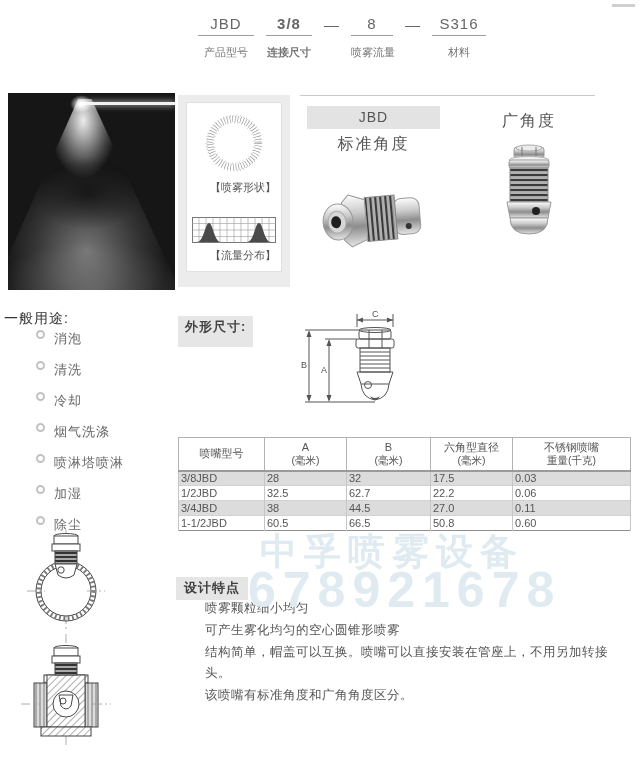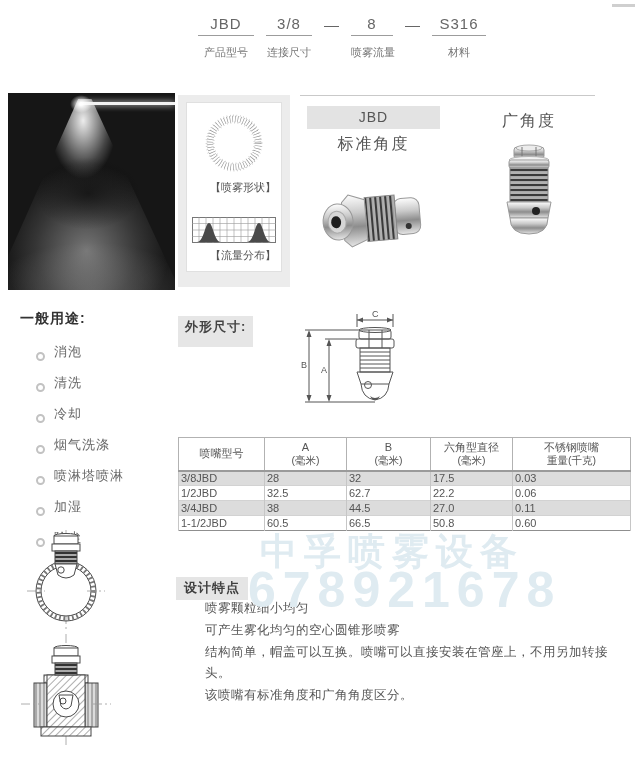--- a/index.html
+++ b/index.html
@@ -8,21 +8,21 @@
     position: relative; width: 639px; height: 773px; background: #fff;
     font-family: "Liberation Sans", "DejaVu Sans", sans-serif; overflow: hidden;
   }
   
   .code-row { position:absolute; left:198px; top:15px; display:flex; align-items:flex-start; }
   .code-col { text-align:center; }
   .code-val { display:block; font-size:15px; color:#666; letter-spacing:1px; padding:0 4px 3px; border-bottom:1px solid #9c9c9c; }
   .code-label { display:block; font-size:11px; color:#757575; margin-top:9px; white-space:nowrap; }
   .code-dash { font-size:15px; color:#666; padding-top:1px; margin:0 12px; }
   .c-model { width:56px; margin-right:12px; }
-  .c-size  { width:46px; }
+  .c-size  { width:46px;font-weight:bold; }
   .c-flow  { width:42px; }
   .c-mat   { width:54px; }
   .scan-mark { position:absolute; left:612px; top:4px; width:23px; height:3px; background:#cfcfcf; }
   
   .spray-photo { position:absolute; left:8px; top:93px; width:167px; height:197px; background:#161616; overflow:hidden; }
   .lance { position:absolute; left:72px; top:9px; right:0; height:3px; background:#f2f2f2; box-shadow:0 0 6px rgba(255,255,255,.95); }
   .nozzle-glow { position:absolute; left:62px; top:2px; width:22px; height:18px; background:radial-gradient(ellipse, #fff 10%, rgba(255,255,255,0) 70%); }
   .cone { position:absolute; inset:0;
     background:
       radial-gradient(ellipse 26% 38% at 45% 14%, rgba(255,255,255,.92), rgba(255,255,255,.20) 58%, transparent 78%),
@@ -41,23 +41,23 @@
   
   .top-divider { position:absolute; left:300px; top:95px; width:295px; height:1px; background:#c9c9c9; }
   .product-card { position:absolute; top:106px; text-align:center; }
   .pc-1 { left:307px; width:133px; }
   .pc-2 { left:463px; width:132px; }
   .pc-bar { height:23px; background:#e3e3e3; font-size:14px; color:#555; letter-spacing:1px; line-height:23px; }
   .pc-sub { font-size:16px; color:#555; margin-top:5px; letter-spacing:2px; }
   .pc-photo-1 { margin-top:28px; }
   .pc-photo-2 { margin-top:12px; }
   
-  .uses-title { position:absolute; left:20px; top:310px; font-size:14px; font-weight:bold; color:#333; letter-spacing:1px; }
+  .uses-title { position:absolute; left:4px; top:310px; font-size:14px; font-weight:normal; color:#333; letter-spacing:1px; }
   .uses-list { position:absolute; left:36px; top:330px; list-style:none; }
-  .uses-list li { height:31px; display:flex; align-items:flex-end; }
+  .uses-list li { height:31px; display:flex; align-items:flex-start; }
   .ring-bullet { width:9px; height:9px; border:2px solid #c2c2c2; border-radius:50%; background:#fff; margin-right:9px; flex:none; }
   .use-text { font-size:13px; color:#666; letter-spacing:1px; }
   
   .dims-label { position:absolute; left:178px; top:316px; background:#e6e6e6; padding:2px 7px 11px; font-size:13px; font-weight:bold; color:#444; letter-spacing:1px; }
   .dims-svg { position:absolute; left:293px; top:306px; }
   .svgl { font-size:9px; fill:#555; font-family:"Liberation Sans", sans-serif; }
   
   .spec-table { position:absolute; left:178px; top:437px; border-collapse:collapse; width:452px; font-size:11px; color:#555;
     border:1px solid #8f8f8f; table-layout:fixed; }
   .spec-table th { font-weight:normal; border:1px solid #b2b2b2; height:33px; background:#fff; line-height:13px; }

